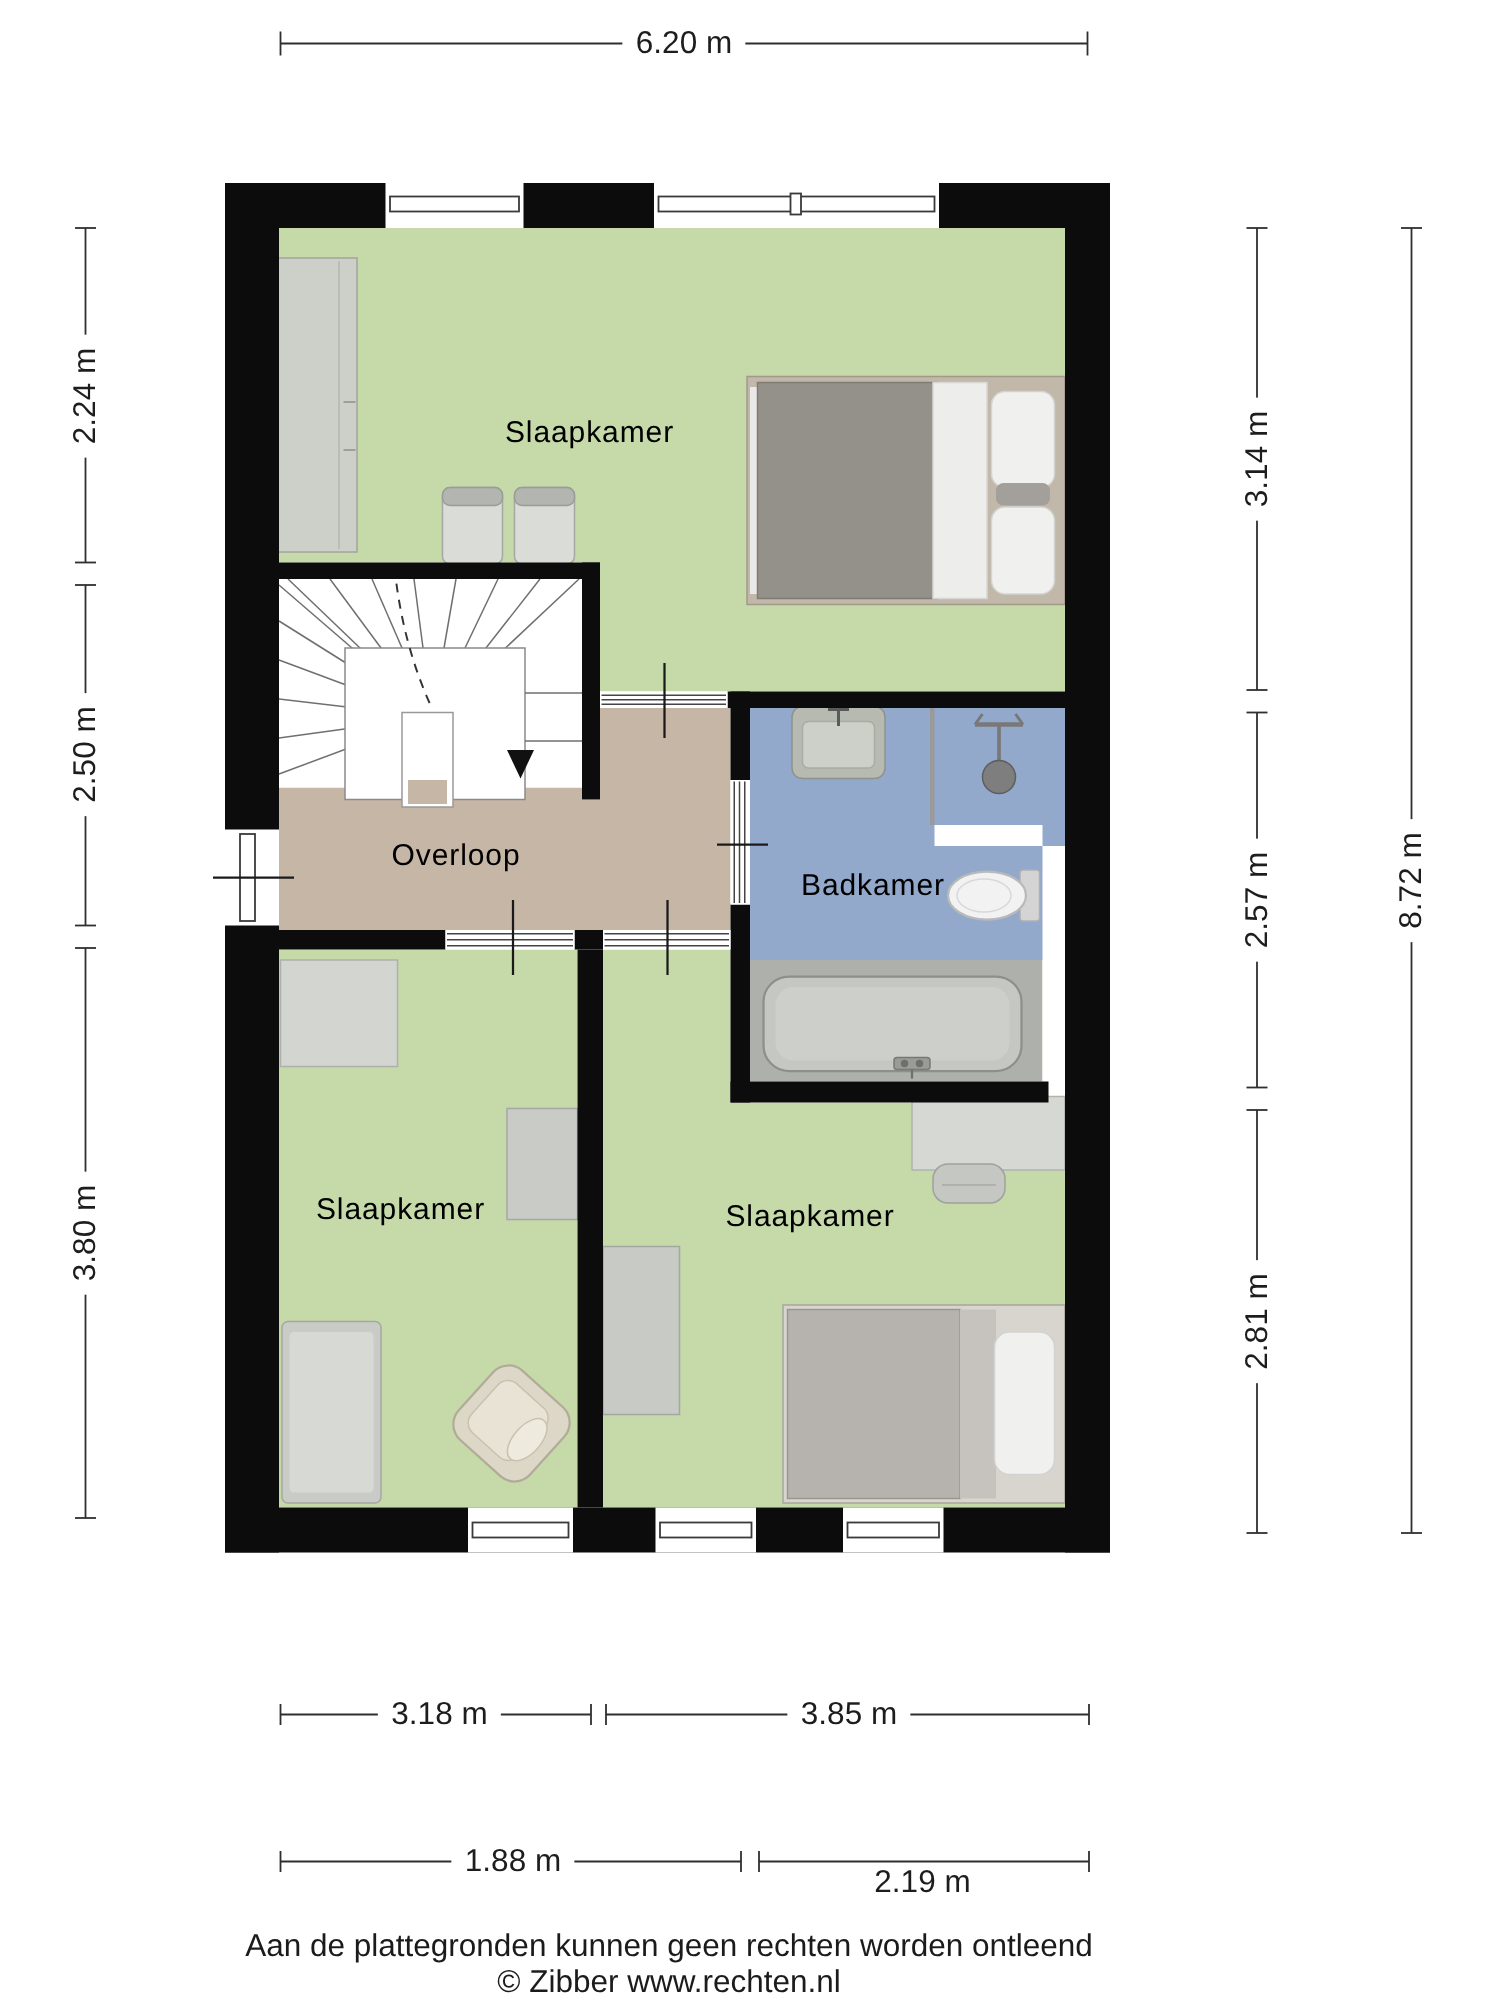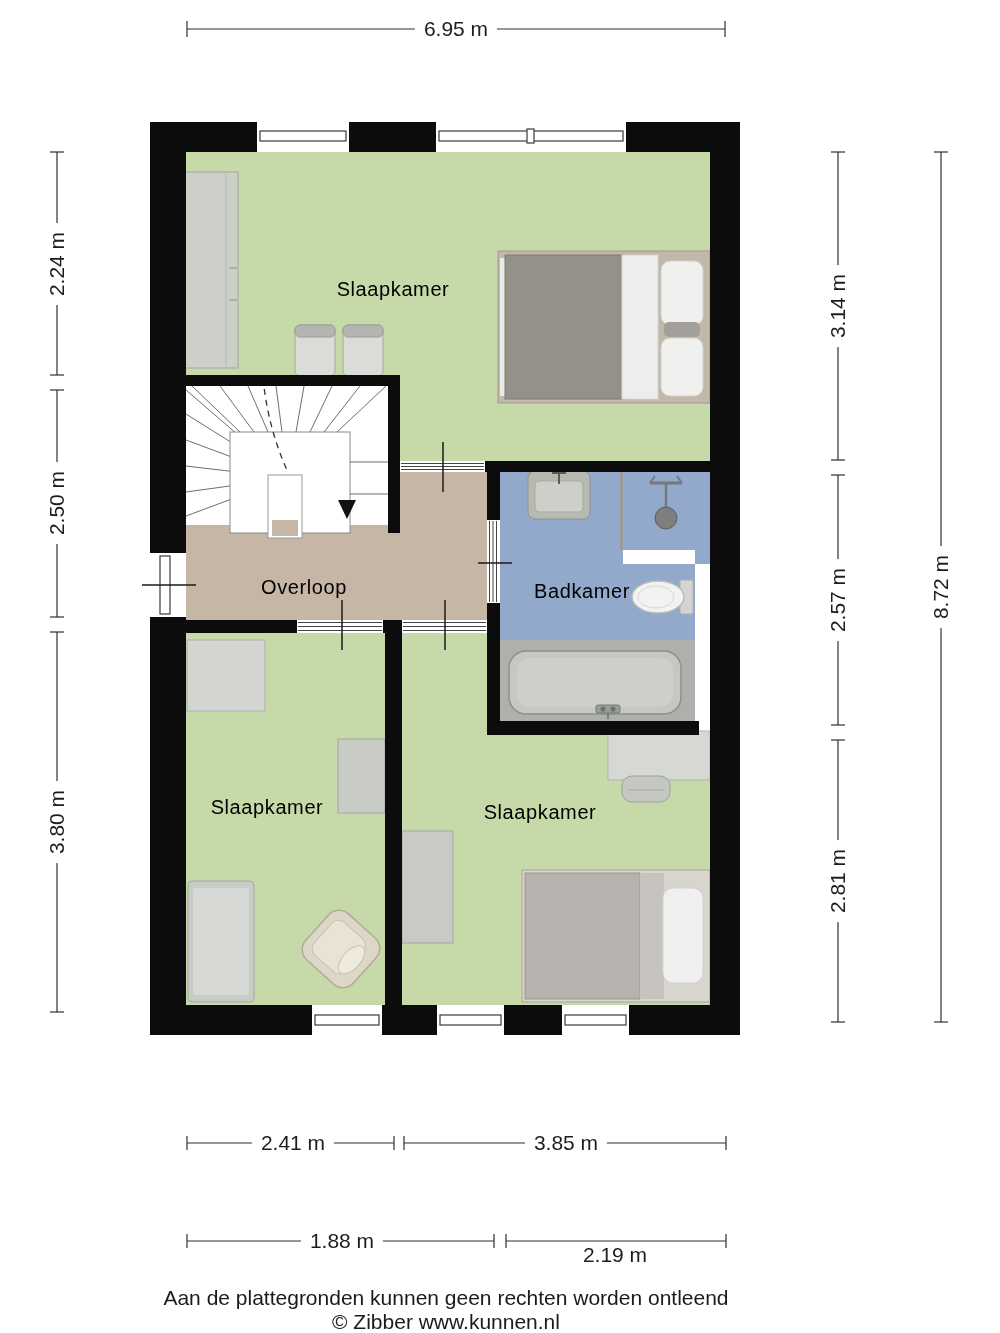--- a/index.html
+++ b/index.html
@@ -264,37 +264,37 @@
       <line x1="187" y1="1234" x2="187" y2="1248"></line>
           <line x1="494" y1="1234" x2="494" y2="1248"></line>
       <line x1="506" y1="1241" x2="726" y2="1241"></line>
       <line x1="506" y1="1234" x2="506" y2="1248"></line>
           <line x1="726" y1="1234" x2="726" y2="1248"></line>
     </g>
   </g>
 </svg>
 
 <div class="room-label" style="left:393px;top:289px;">Slaapkamer</div>
-<div class="room-label" style="left:304px;top:571px;margin-top:16px;">Overloop</div>
+<div class="room-label" style="left:304px;top:571px;">Overloop</div>
 <div class="room-label" style="left:582px;top:591px;text-align:right;">Badkamer</div>
 <div class="room-label" style="left:267px;top:807px;">Slaapkamer</div>
 <div class="room-label" style="left:540px;top:812px;">Slaapkamer</div>
 
-<div class="dim" style="left:456px;top:29px;">6.95 m</div>
+<div class="dim" style="left:456px;top:29px;">6.20 m</div>
 
 <div class="dim vert" style="left:57px;top:264px;">2.24 m</div>
 <div class="dim vert" style="left:57px;top:503px;">2.50 m</div>
 <div class="dim vert" style="left:57px;top:822px;">3.80 m</div>
 
 <div class="dim vert" style="left:838px;top:306px;">3.14 m</div>
 <div class="dim vert" style="left:838px;top:600px;">2.57 m</div>
 <div class="dim vert" style="left:838px;top:881px;">2.81 m</div>
 <div class="dim vert" style="left:941px;top:587px;">8.72 m</div>
 
-<div class="dim" style="left:293px;top:1143px;">2.41 m</div>
+<div class="dim" style="left:293px;top:1143px;">3.18 m</div>
 <div class="dim" style="left:566px;top:1143px;">3.85 m</div>
 <div class="dim" style="left:342px;top:1241px;">1.88 m</div>
 <div class="dim" style="left:615px;top:1241px;margin-top:14px;">2.19 m</div>
 
 <div class="footer-line" style="top:1286px;">Aan de plattegronden kunnen geen rechten worden ontleend</div>
-<div class="footer-line" style="top:1310px;">© Zibber www.kunnen.nl</div>
+<div class="footer-line" style="top:1310px;">© Zibber www.rechten.nl</div>
 
 </div>
 
 </body></html>

